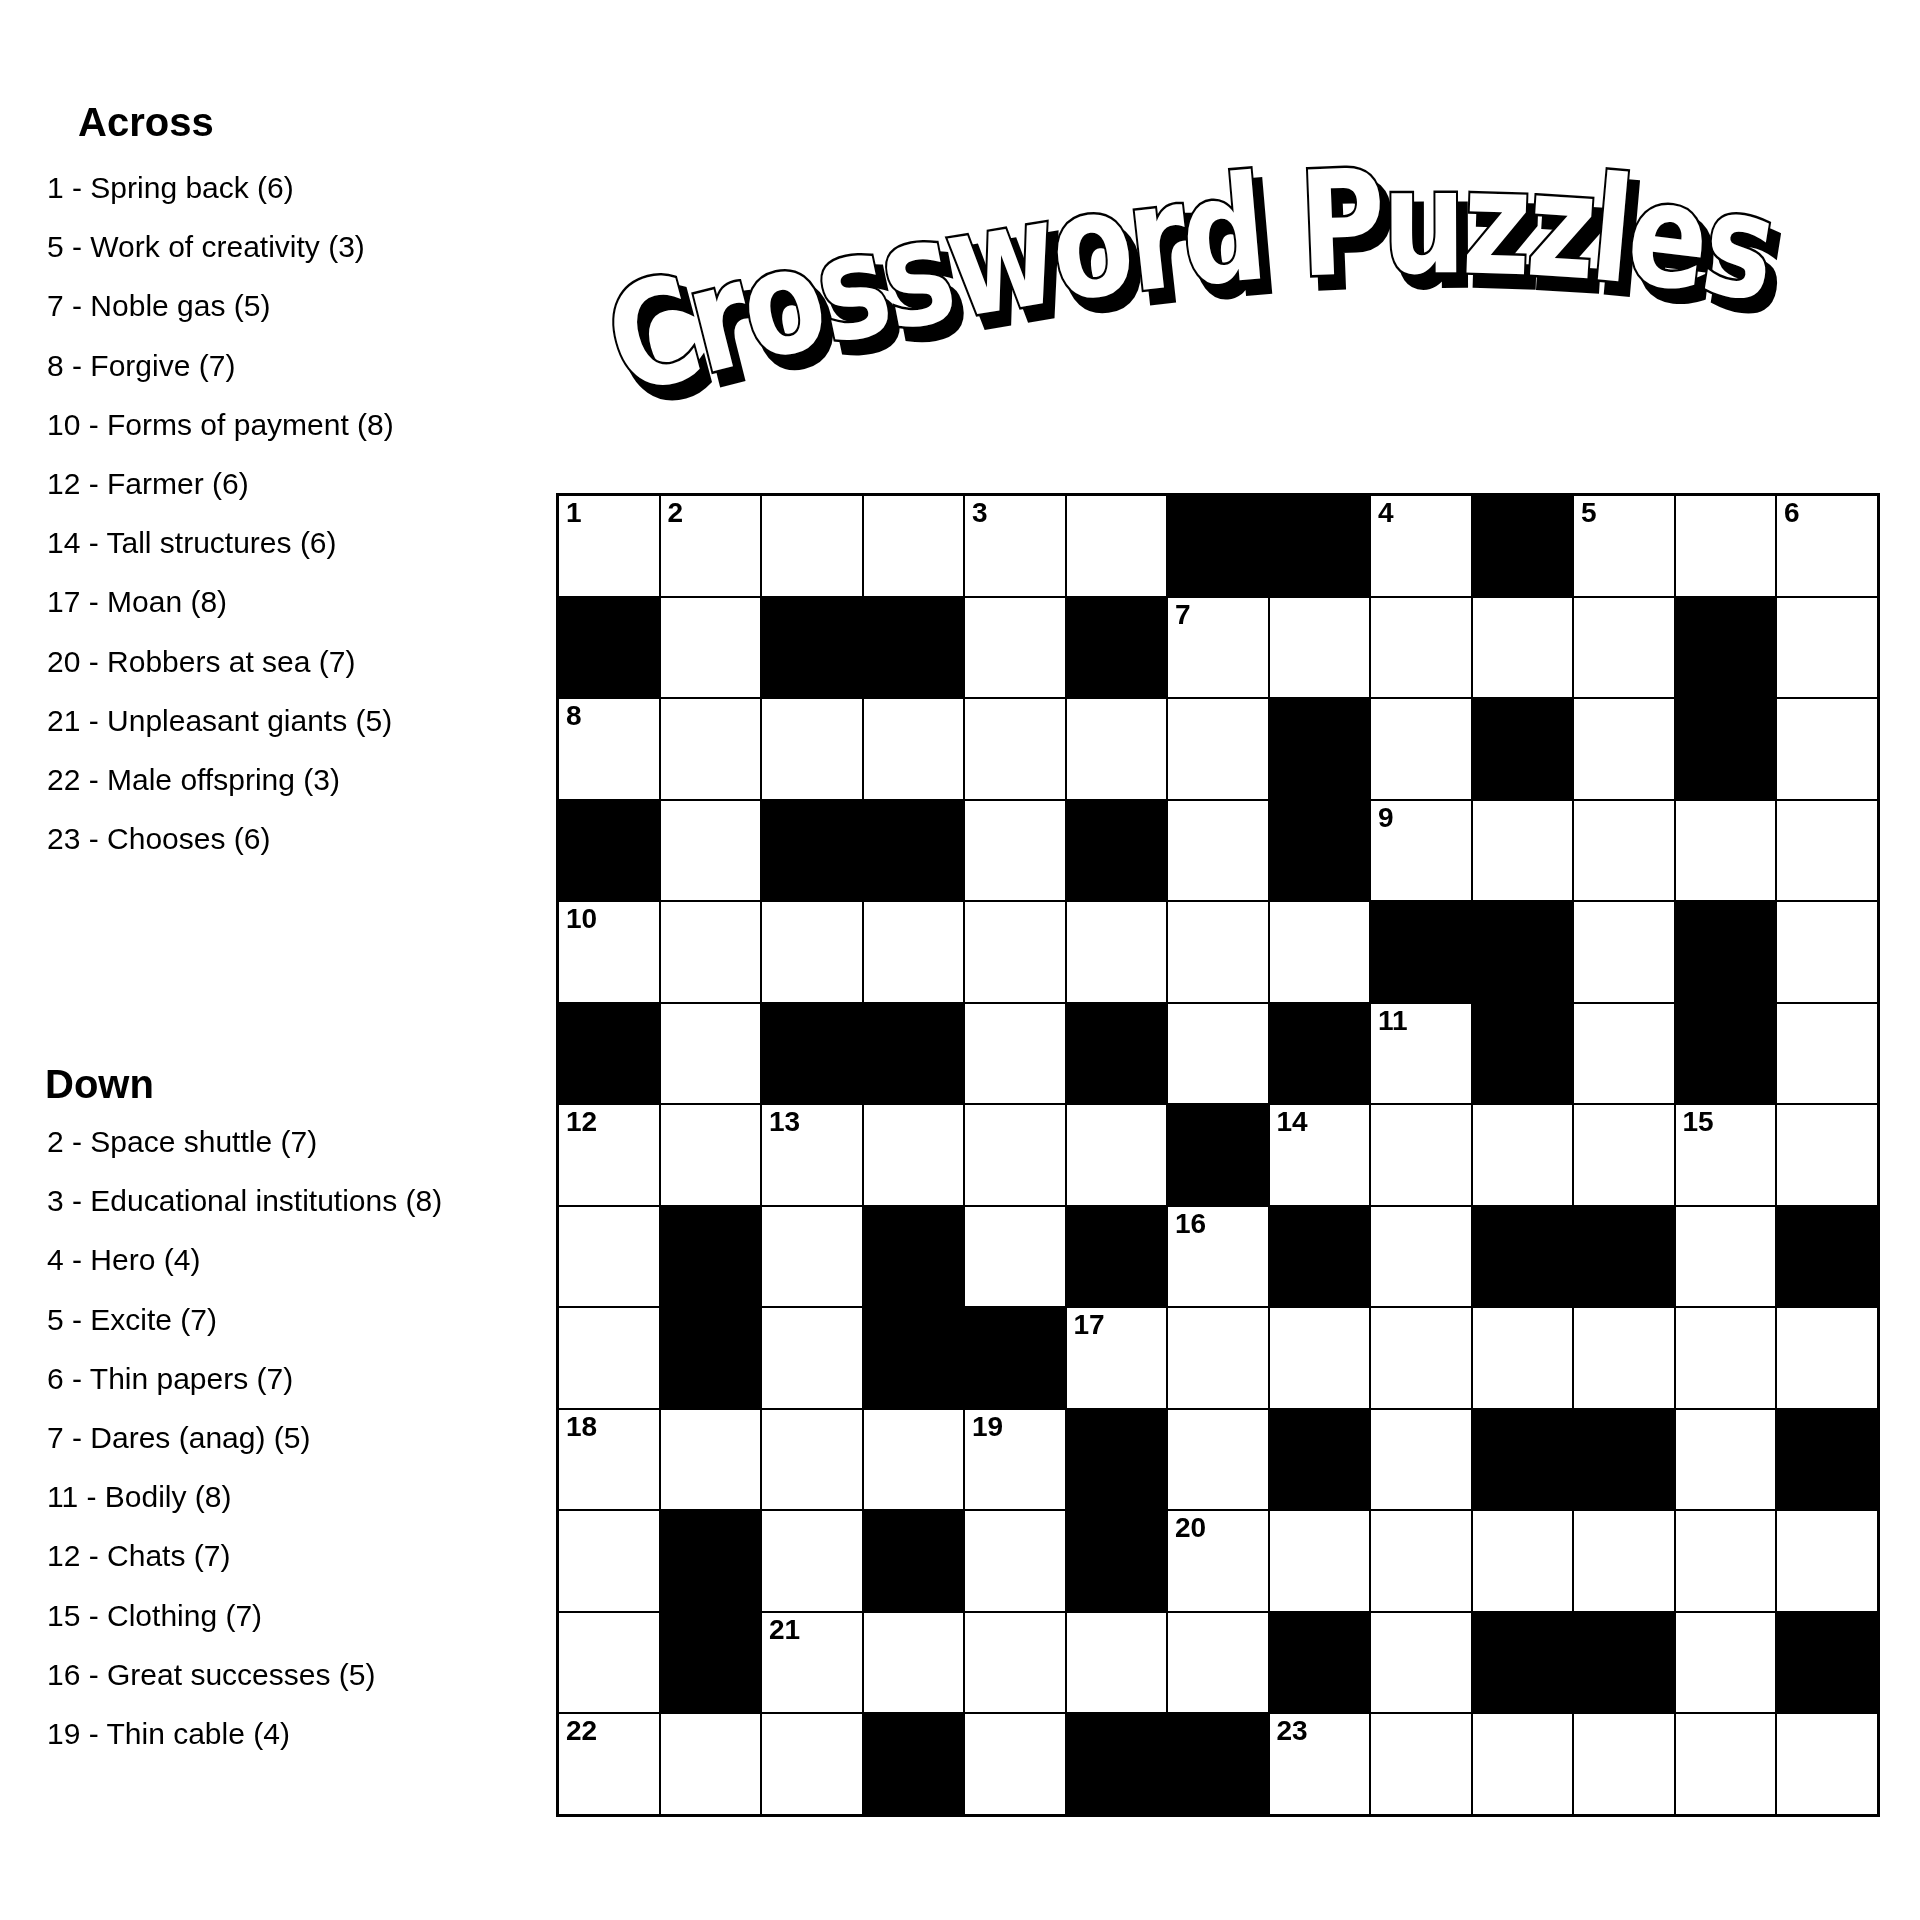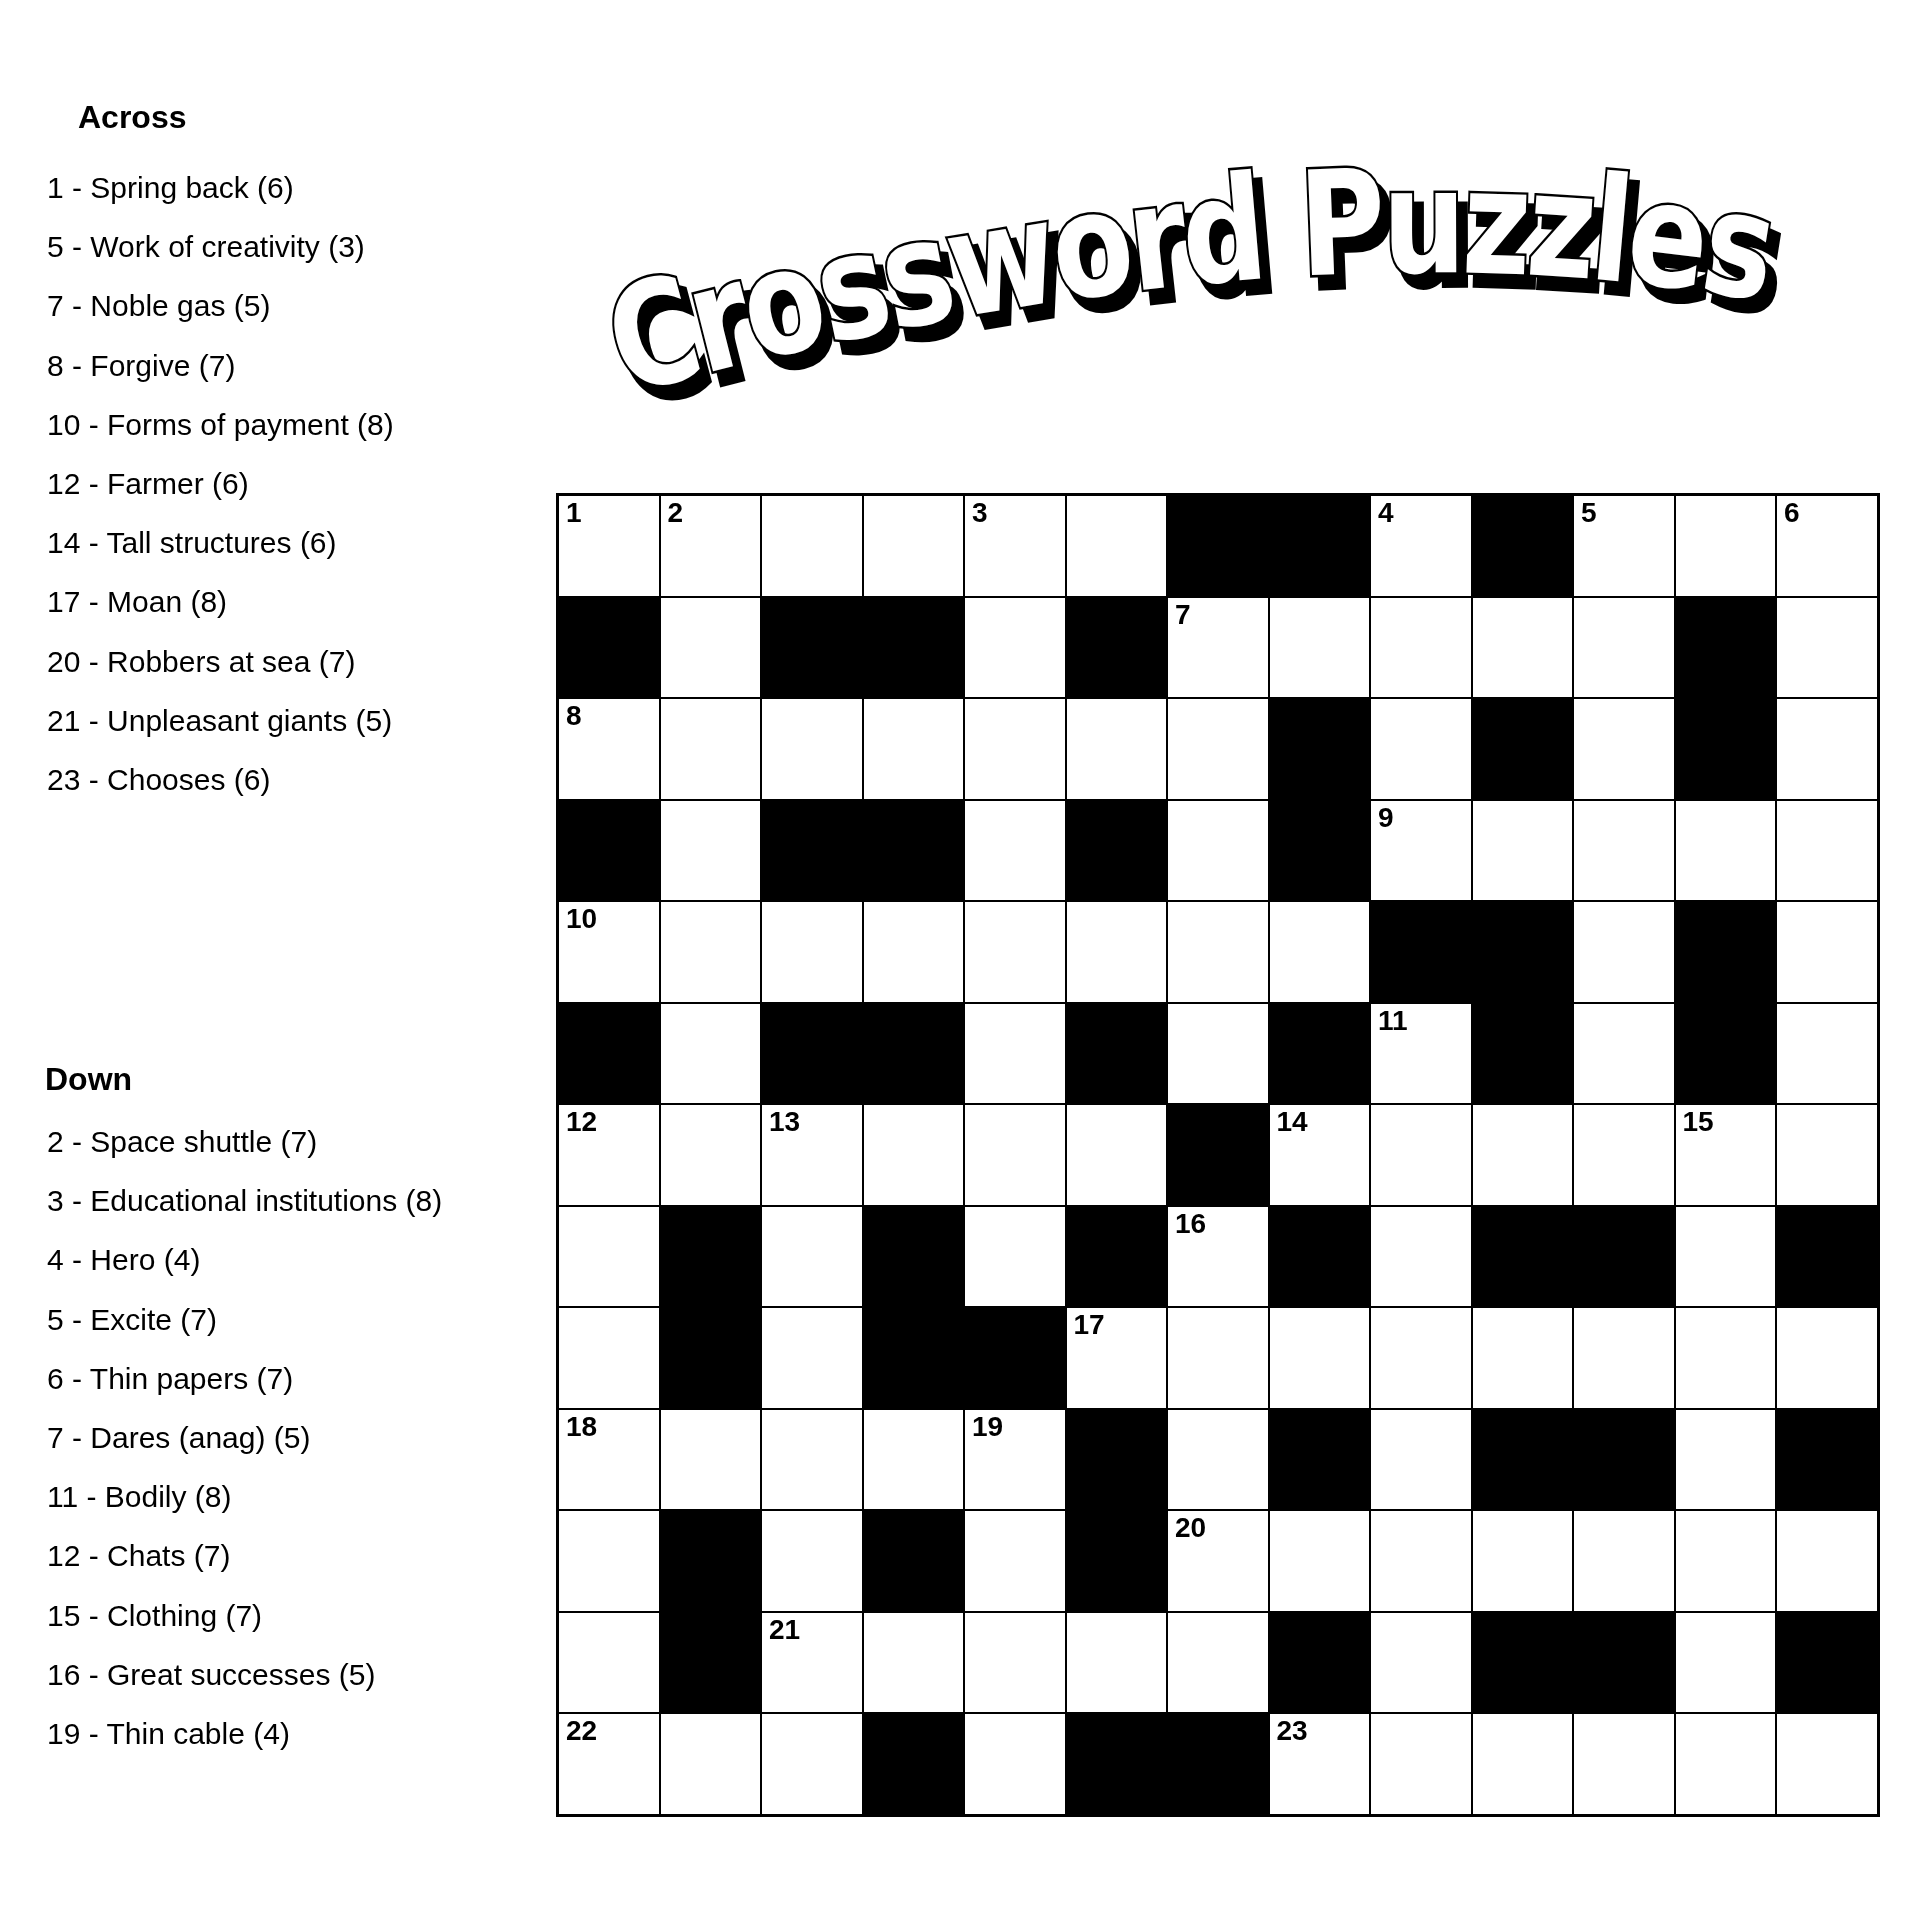--- a/index.html
+++ b/index.html
@@ -10,21 +10,21 @@
     background: #ffffff;
     overflow: hidden;
     font-family: "Liberation Sans", sans-serif;
     color: #000;
   }
 
   
   .clue-header {
     position: absolute;
     font-weight: bold;
-    font-size: 32px;
+    font-size: 40px;
     line-height: 1.1;
     white-space: nowrap;
   }
   #across-header { left: 78px;  top: 100px; }
   #down-header   { left: 45px;  top: 1062px; }
 
   .clue-list {
     position: absolute;
     left: 47px;
   }
@@ -104,20 +104,21 @@
       <div class="clue">1 - Spring back (6)</div>
       <div class="clue">5 - Work of creativity (3)</div>
       <div class="clue">7 - Noble gas (5)</div>
       <div class="clue">8 - Forgive (7)</div>
       <div class="clue">10 - Forms of payment (8)</div>
       <div class="clue">12 - Farmer (6)</div>
       <div class="clue">14 - Tall structures (6)</div>
       <div class="clue">17 - Moan (8)</div>
       <div class="clue">20 - Robbers at sea (7)</div>
       <div class="clue">21 - Unpleasant giants (5)</div>
+      <div class="clue">22 - Male offspring (3)</div>
       <div class="clue">23 - Chooses (6)</div>
     </div>
 
   <div class="clue-header" id="down-header">Down</div>
   <div class="clue-list" id="down-list">
       <div class="clue">2 - Space shuttle (7)</div>
       <div class="clue">3 - Educational institutions (8)</div>
       <div class="clue">4 - Hero (4)</div>
       <div class="clue">5 - Excite (7)</div>
       <div class="clue">6 - Thin papers (7)</div>

